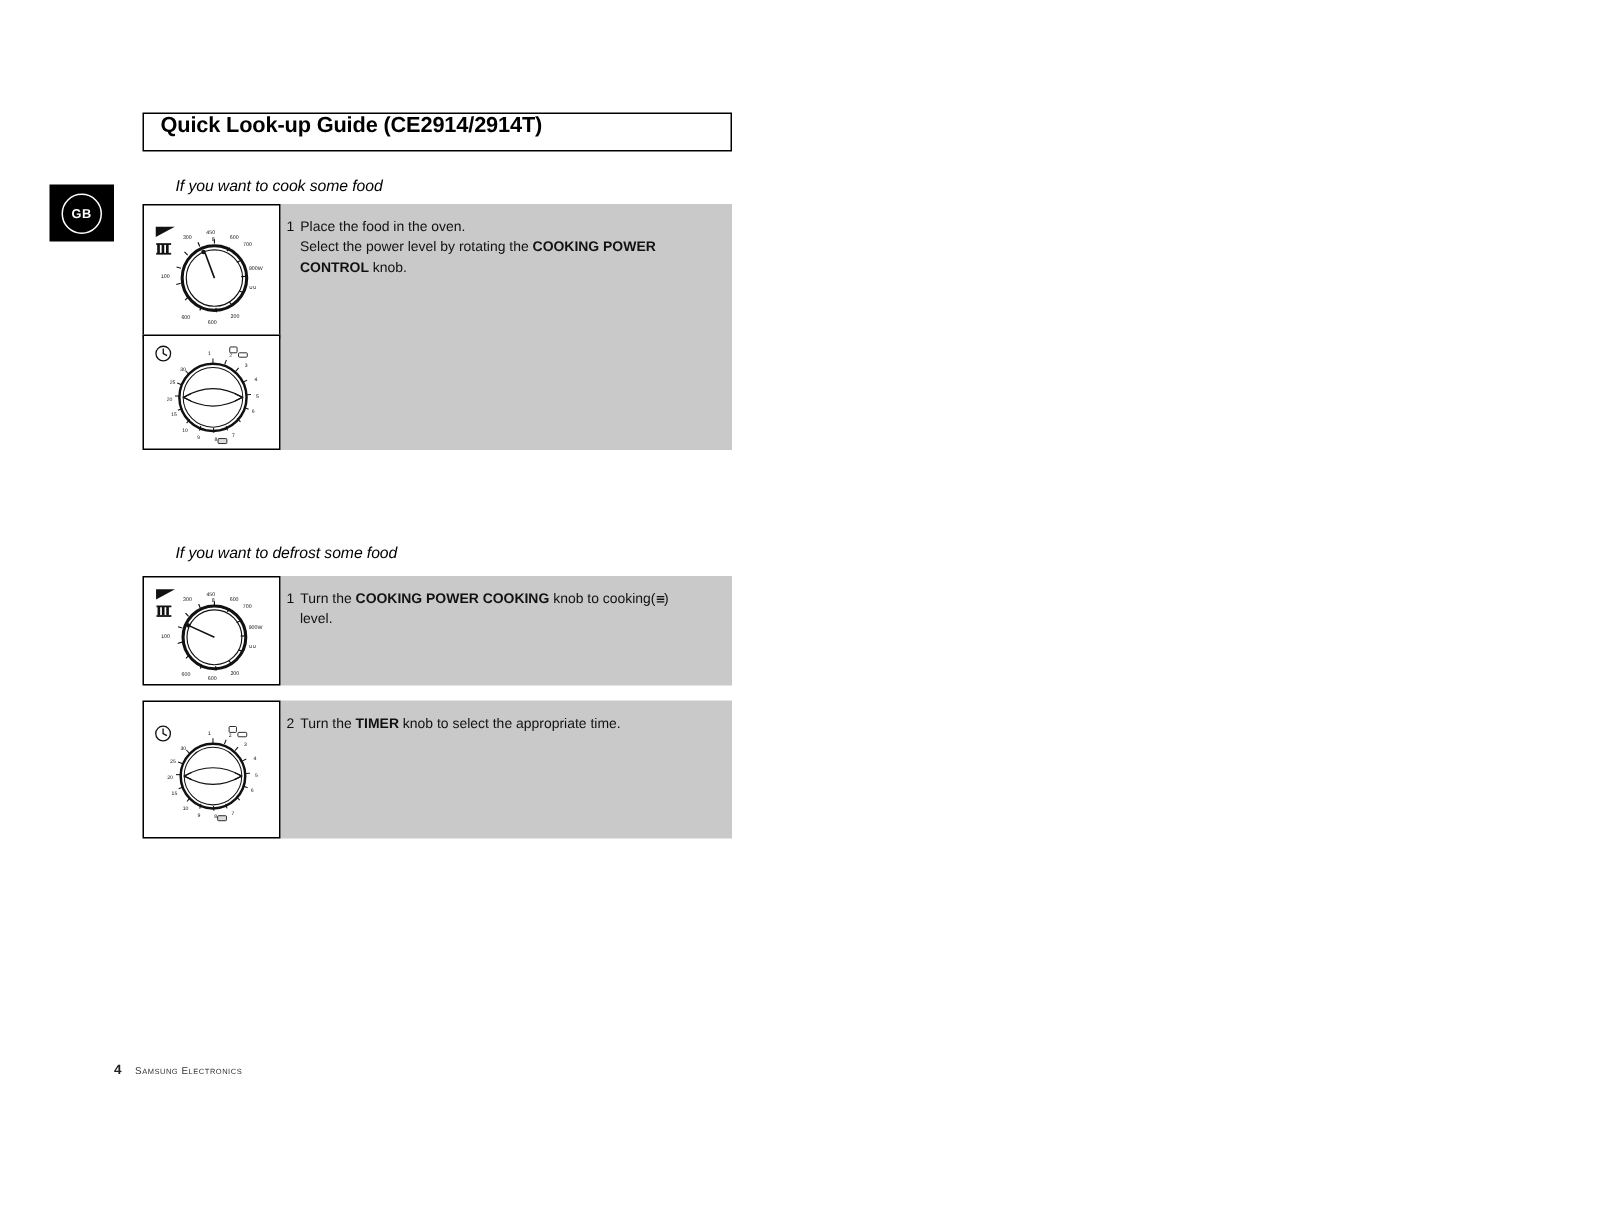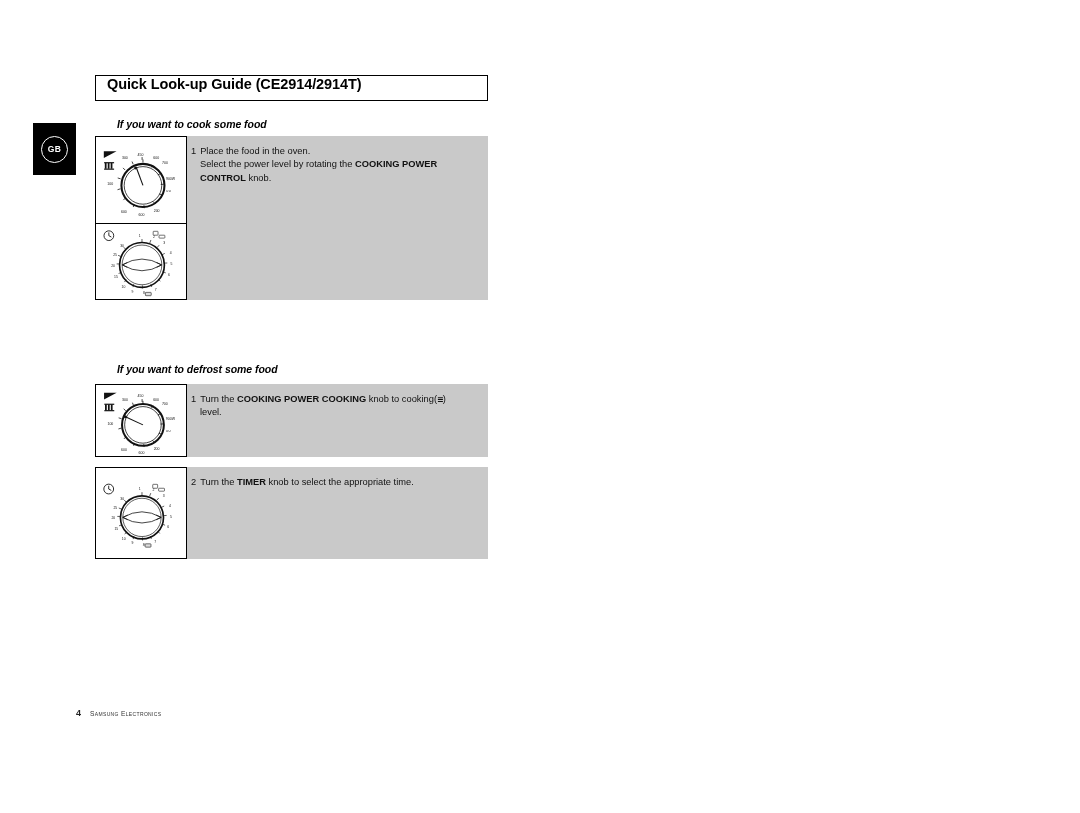--- a/index.html
+++ b/index.html
@@ -8,21 +8,21 @@
     background:#ffffff;
     font-family:"Liberation Sans", sans-serif;
     color:#000;
     position:relative;
     overflow:hidden;
   }
   .page{position:absolute;left:0;top:0;width:1080px;height:813px;}
 
   
   #gb-badge{
-    position:absolute;left:33px;top:123px;width:43px;height:52px;
+    position:absolute;left:33px;top:123px;width:43px;height:38px;
     background:#000;
     display:flex;align-items:center;justify-content:center;text-align:right;
   }
   #gb-badge .ring{
     width:25px;height:25px;border:1.3px solid #fff;border-radius:50%;
     display:flex;align-items:center;justify-content:center;
     color:#fff;font-size:8.5px;font-weight:bold;letter-spacing:.4px;
     font-family:"Liberation Sans", sans-serif;
   }
 
@@ -34,21 +34,21 @@
     display:flex;align-items:flex-start;
   }
   #title-text{
     font-size:14.5px;font-weight:bold;letter-spacing:-0.1px;
     padding-left:11px;white-space:nowrap;
   }
 
   
   .section-head{
     position:absolute;left:117px;
-    font-size:10.5px;font-weight:bold;font-style:italic;
+    font-size:10.5px;font-weight:normal;font-style:italic;
     letter-spacing:-0.05px;white-space:nowrap;
   }
   #head-cook{top:118px;}
   #head-defrost{top:363px;}
 
   
   .row{position:absolute;left:95px;width:393px;}
   .row .panel{
     position:absolute;left:0;top:0;width:393px;height:100%;
     background:#c9c9c9;

